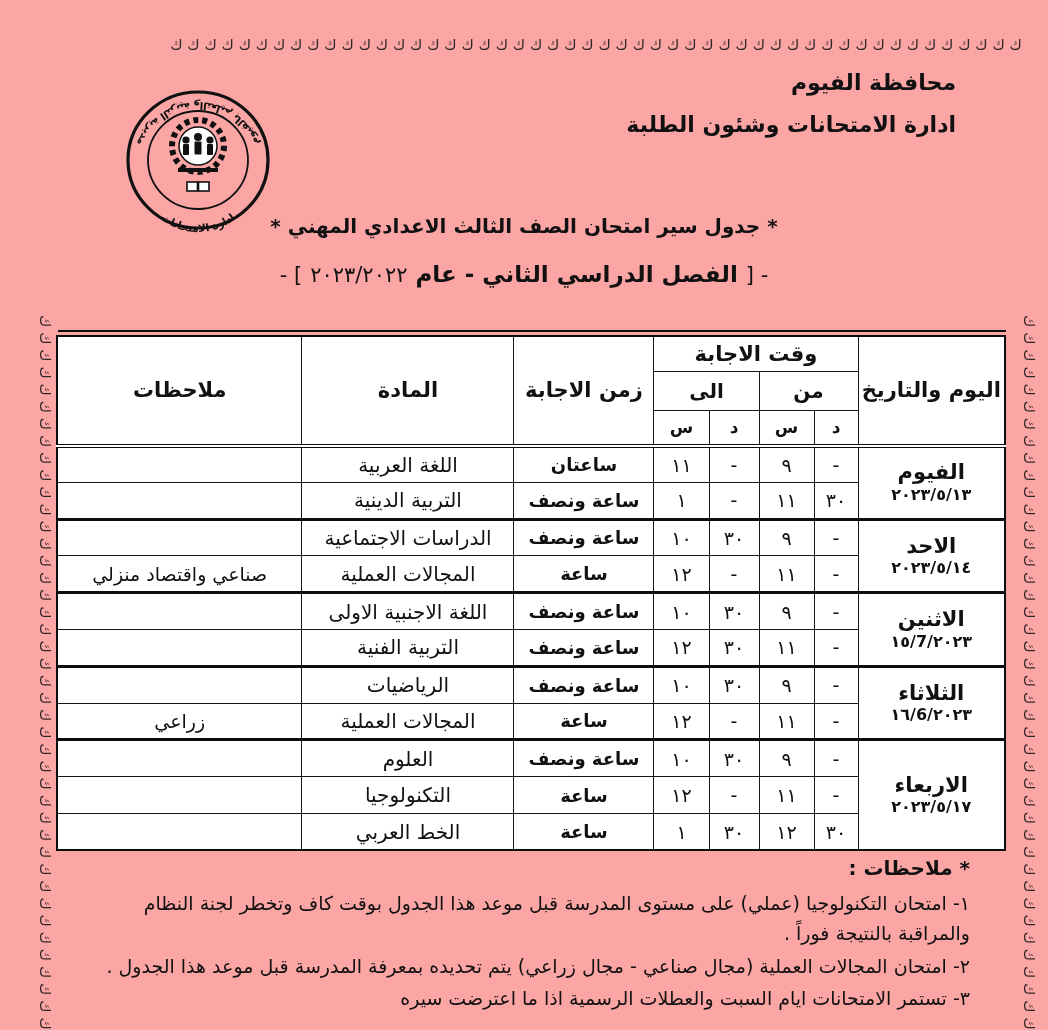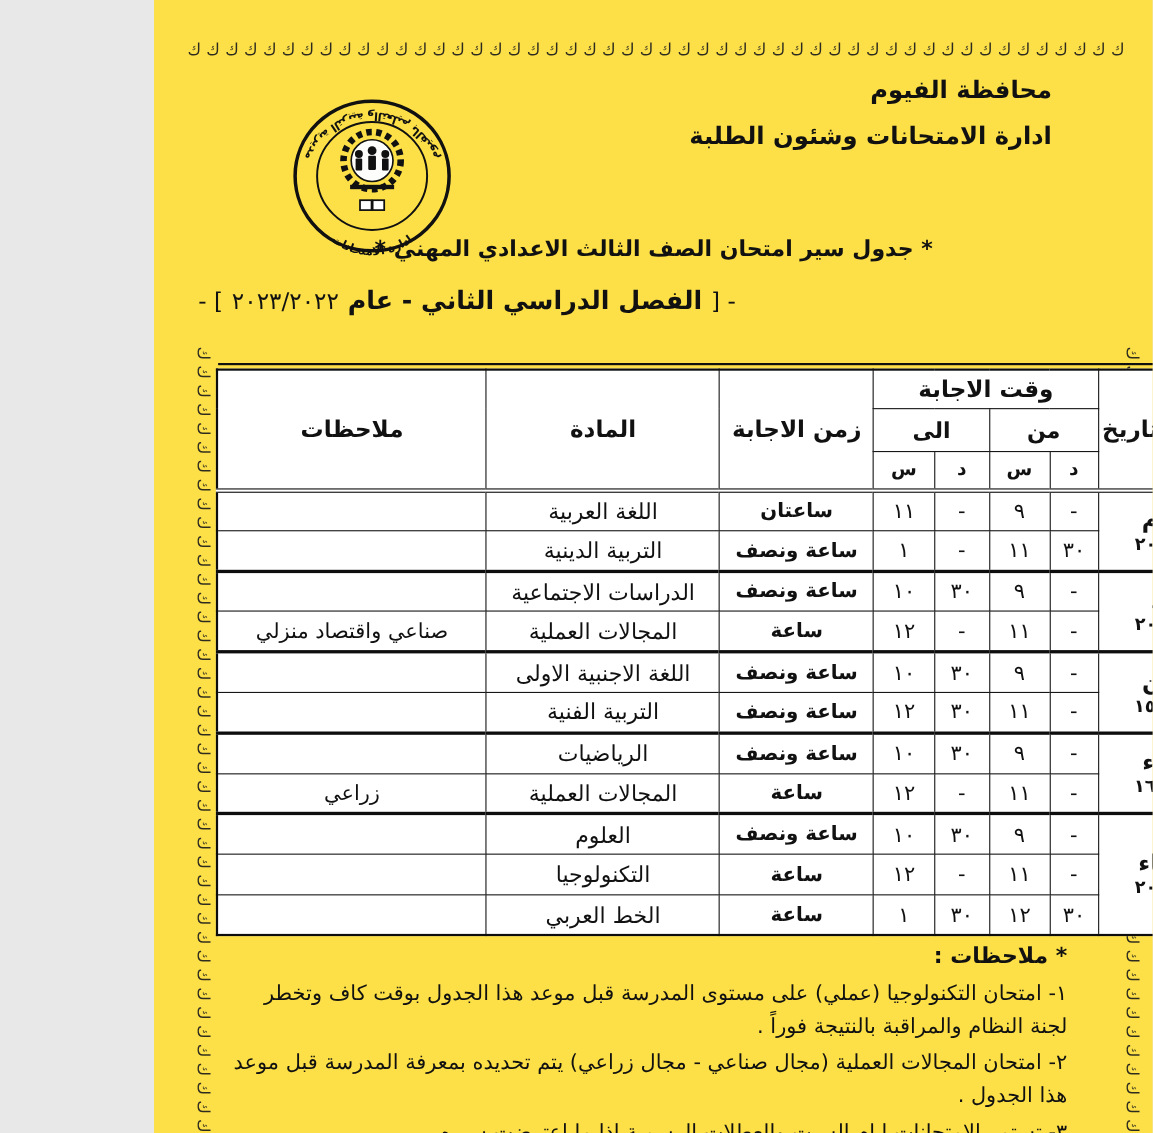--- a/index.html
+++ b/index.html
@@ -1,31 +1,31 @@
 <!DOCTYPE html>
 <html dir="rtl" lang="ar"><head>
 <meta charset="utf-8">
 <style>
   html,body{margin:0;padding:0;background:#e8e8e8;}
   .sheet{
-    position:relative;width:908px;height:1030px;background:#fde047;
+    position:relative;width:1048px;height:1030px;background:#fca5a5;
     font-family:"DejaVu Sans", sans-serif;color:#111;overflow:hidden;direction:rtl;
   }
   
   .orn{position:absolute;color:#1c1c1c;font-size:15px;opacity:.92;pointer-events:none;}
   .orn-top{top:36px;right:26px;width:995px;height:32px;letter-spacing:3px;white-space:nowrap;overflow:hidden;}
   .orn-right{top:58px;right:10px;bottom:0;width:26px;writing-mode:vertical-rl;letter-spacing:3px;white-space:nowrap;overflow:hidden;}
   .orn-left{top:58px;left:28px;bottom:0;width:26px;writing-mode:vertical-rl;letter-spacing:3px;white-space:nowrap;overflow:hidden;}
 
   .org{position:absolute;top:62px;right:92px;text-align:right;font-weight:700;font-size:22px;line-height:42px;}
 
   .logo{position:absolute;top:82px;left:92px;width:212px;height:152px;}
 
   .t1{position:absolute;top:214px;left:40px;right:40px;text-align:center;font-weight:700;font-size:20px;}
-  .t2{position:absolute;top:261px;left:40px;right:40px;text-align:left;font-size:23px;font-weight:700;}
+  .t2{position:absolute;top:261px;left:40px;right:40px;text-align:center;font-size:23px;font-weight:700;}
   .t2 .yr{font-weight:400;font-size:21px;}
   .t2 .brk{font-weight:400;font-size:21px;}
 
   .table-zone{position:absolute;top:330px;left:58px;width:948px;}
   .topline{border-top:2px solid #111;margin-bottom:3px;}
   table{border-collapse:collapse;width:948px;table-layout:fixed;background:#fff;}
   th,td{border:1.4px solid #161616;text-align:center;vertical-align:middle;padding:1px 2px;overflow:hidden;}
   table{border:2.5px solid #0d0d0d;}
   thead th{font-weight:700;}
   .h-main{font-size:21px;}

